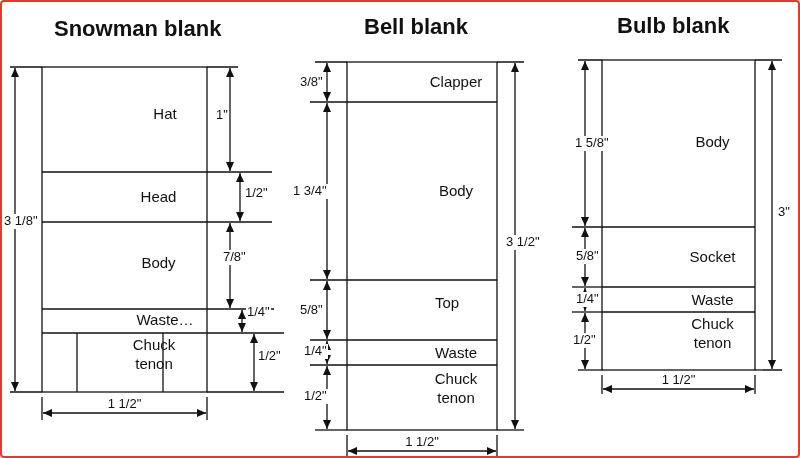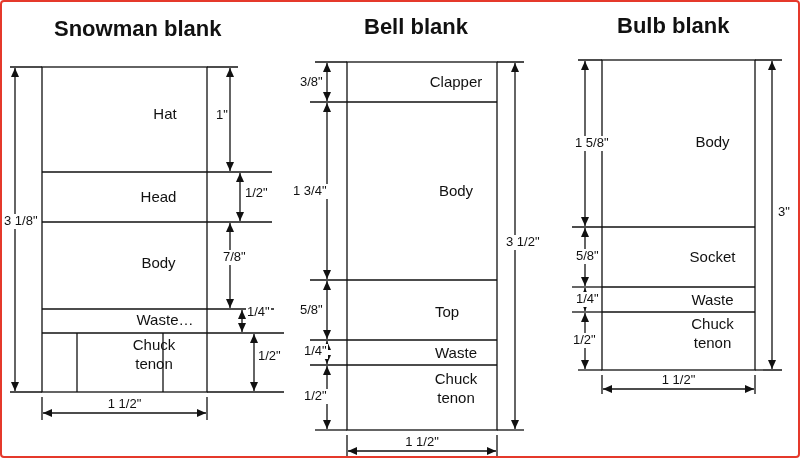--- a/index.html
+++ b/index.html
@@ -27,21 +27,21 @@
   .d-s-head{left:242px;top:184px}
   .d-s-body{left:220px;top:248px}
   .d-s-waste{left:244px;top:303px}
   .d-s-chuck{left:255px;top:347px}
   .d-s-width{left:40px;top:395px;width:165px}
 
   
   .t-b{left:362px;top:12px}
   .sec-clapper{left:345px;top:71px;width:150px}
   .sec-bbody{left:345px;top:180px;width:150px}
-  .sec-btop{left:345px;top:301px;width:132px}
+  .sec-btop{left:345px;top:292px;width:132px}
   .sec-bwaste{left:345px;top:342px;width:150px}
   .sec-bchuck{left:345px;top:368px;width:150px}
   .d-b-clapper{left:297px;top:73px}
   .d-b-body{left:290px;top:182px}
   .d-b-top{left:297px;top:301px}
   .d-b-waste{left:301px;top:342px}
   .d-b-chuck{left:301px;top:387px}
   .d-b-overall{left:503px;top:233px}
   .d-b-width{left:345px;top:433px;width:150px}
 

